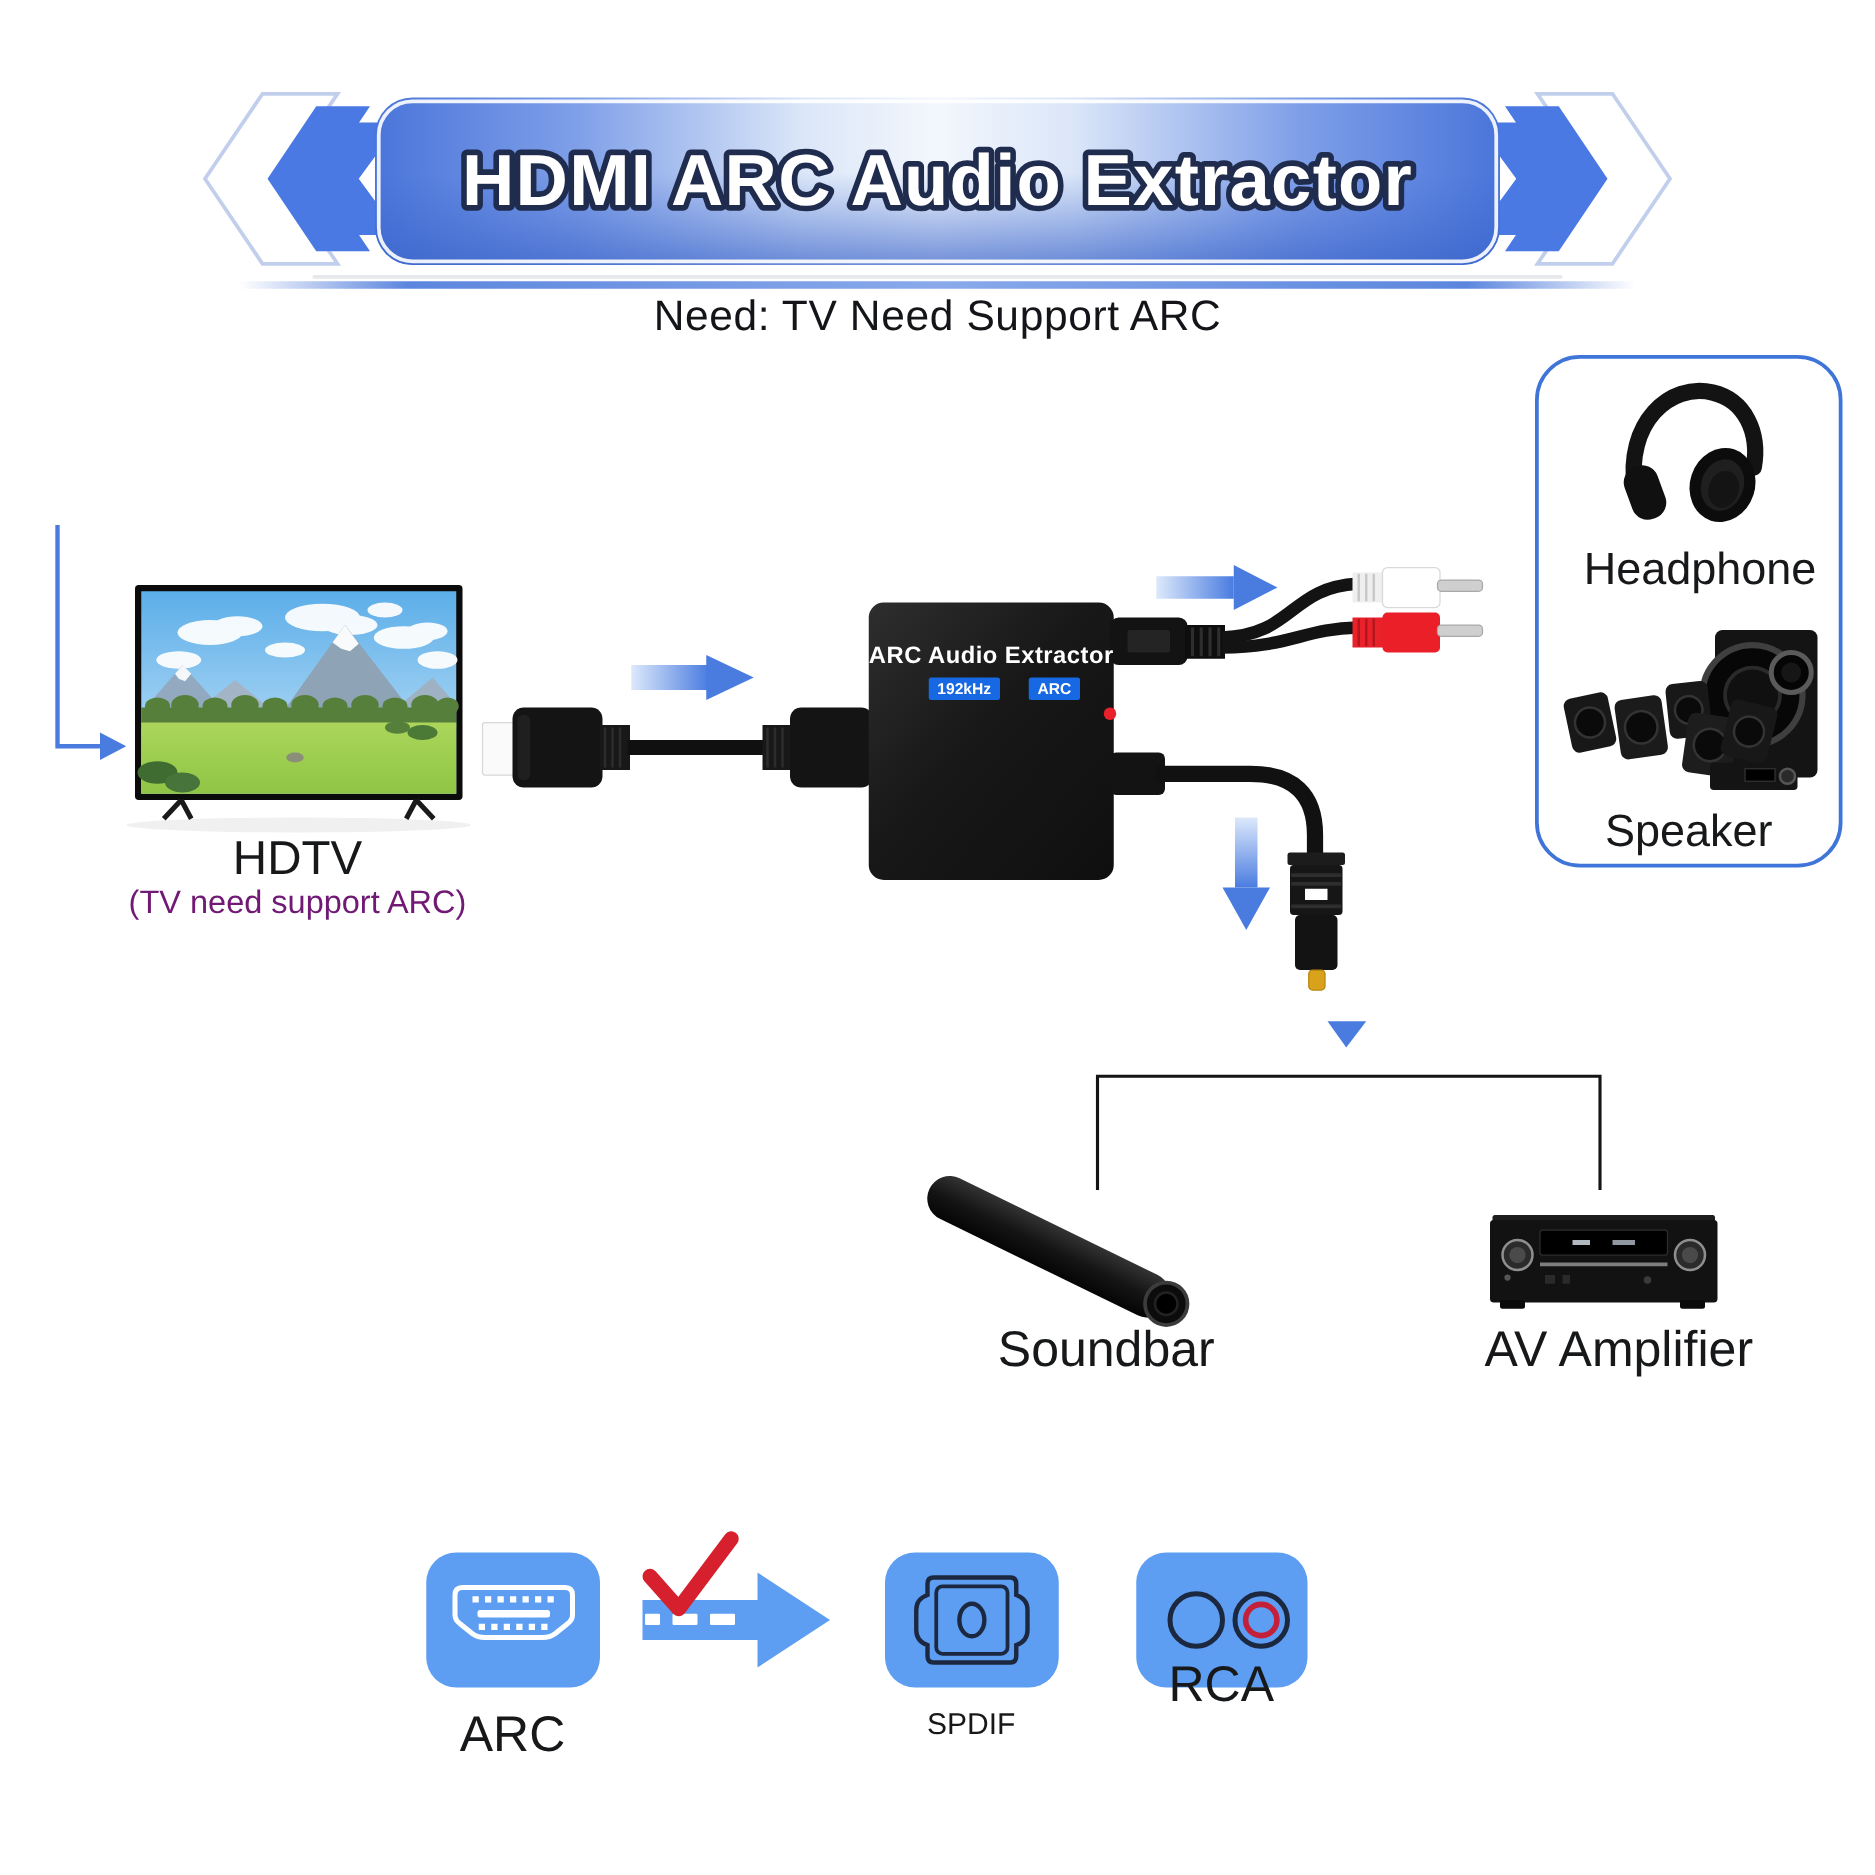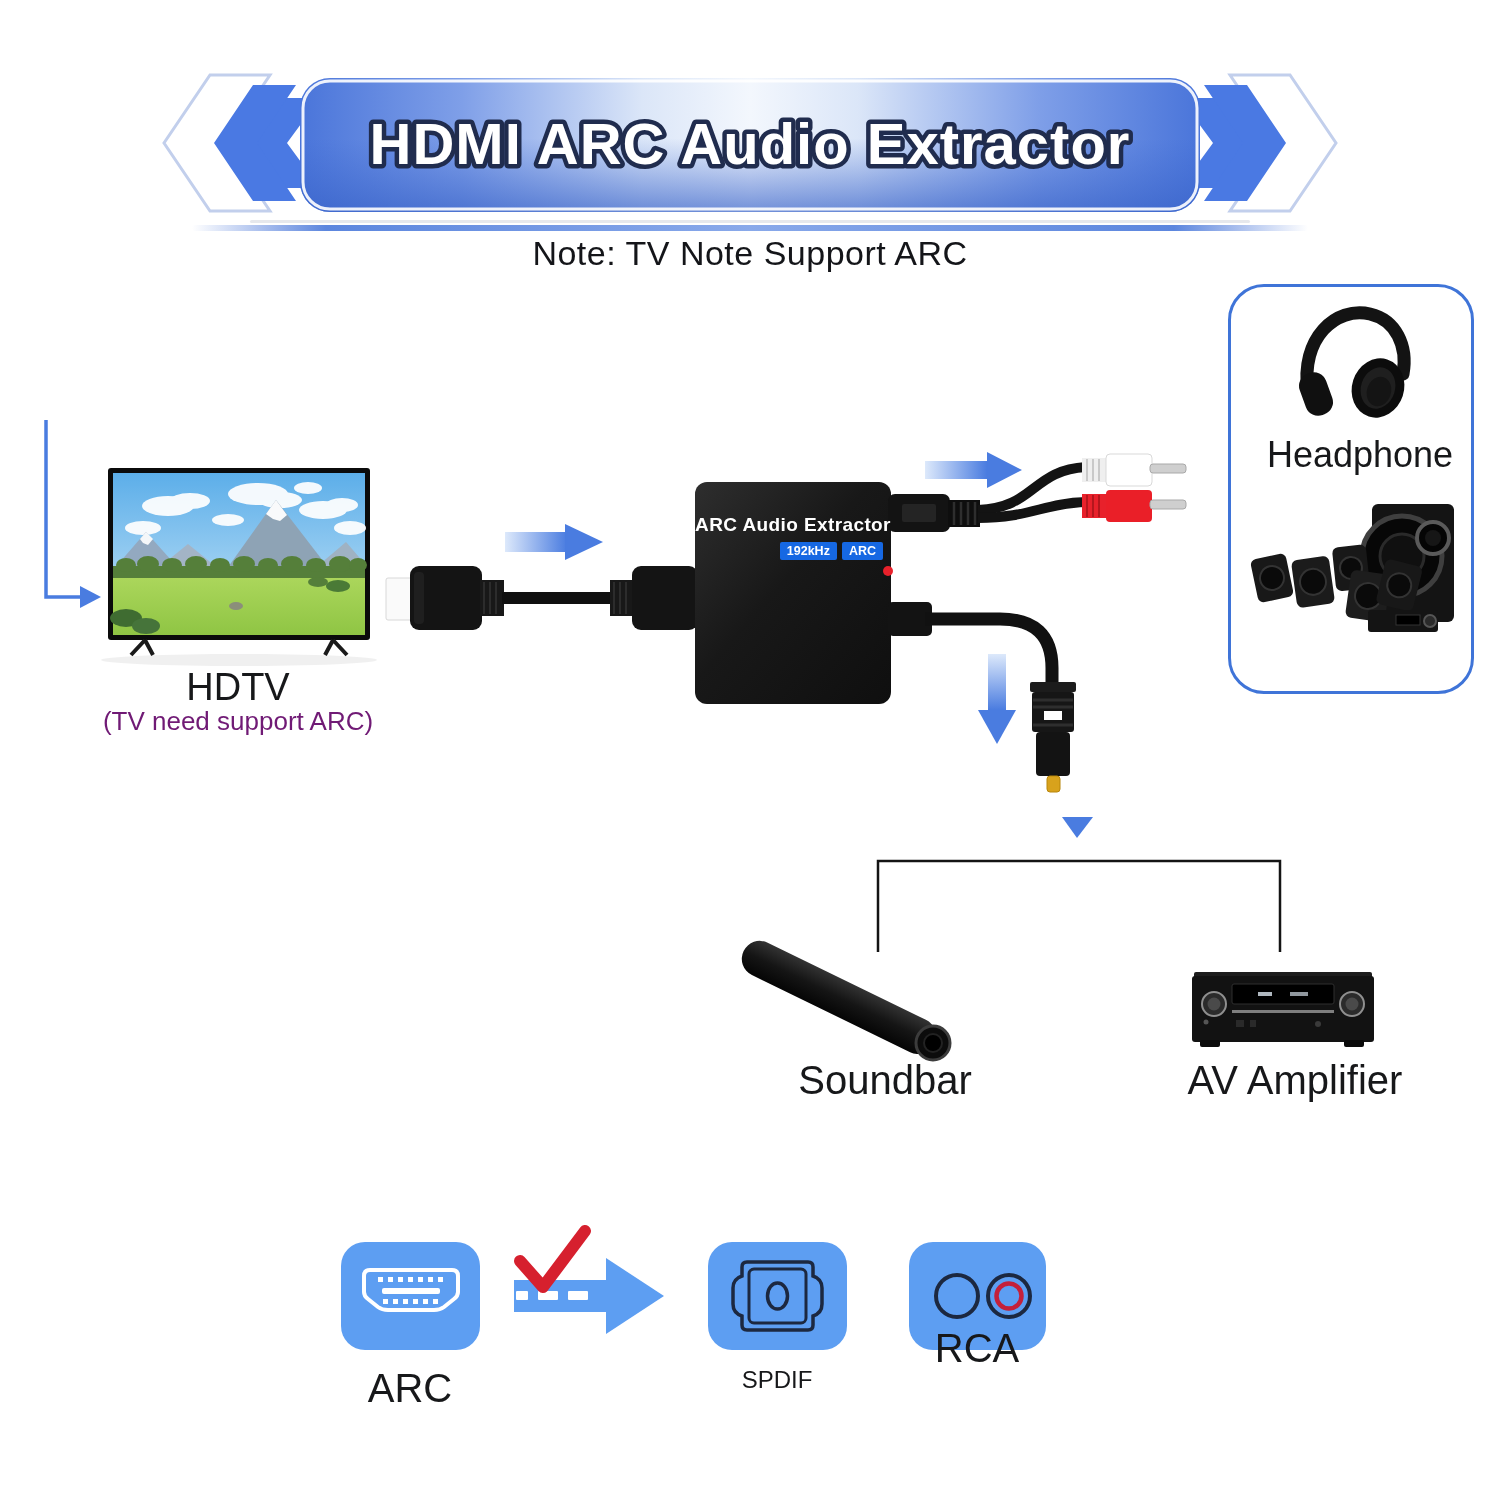--- a/index.html
+++ b/index.html
@@ -14,21 +14,21 @@
   .hdmi-badge{left:12px;top:298px;width:90px;height:116px;background:#050505;border:3px solid #ffffff;
               outline:2px solid #0a0a0a;border-radius:16px;display:flex;flex-direction:column;
               align-items:center;justify-content:flex-start;padding-top:8px;z-index:3;}
   .hdmi-badge .t{color:#fff;font-weight:700;font-size:19px;line-height:22px;text-align:center;}
   
   .hdtv{left:88px;top:666px;width:300px;font-size:38px;}
   .tv-caption{left:48px;top:706px;width:380px;font-size:26px;color:#701a75;}
   
   .device-ov{left:695px;top:482px;width:196px;height:222px;z-index:3;}
   .device-name{margin-top:32px;text-align:center;color:#fff;font-weight:700;font-size:19px;letter-spacing:.4px;}
-  .badge-row{display:flex;gap:5px;justify-content:flex-end;padding-right:8px;margin-top:6px;}
+  .badge-row{display:flex;gap:23px;justify-content:flex-end;padding-right:27px;margin-top:6px;}
   .badge{background:#1668e3;color:#fff;font-size:12.5px;font-weight:700;padding:2px 7px;border-radius:2px;}
   
   .out-panel{left:1228px;top:284px;width:240px;height:404px;border:3px solid #3f74d8;border-radius:36px;
              background:#fff;z-index:0;}
   .headphone-lb{left:1228px;top:434px;width:264px;font-size:36px;}
   .speaker-lb{left:1228px;top:644px;width:246px;font-size:36px;}
   
   .soundbar-lb{left:760px;top:1058px;width:250px;font-size:40px;}
   .amp-lb{left:1160px;top:1058px;width:270px;font-size:40px;}
   
@@ -338,35 +338,36 @@
     </g>
 
     <g>
       <rect x="909" y="1242" width="137" height="108" rx="24" fill="#5d9ef2"></rect>
       <circle cx="957" cy="1296" r="21" fill="none" stroke="#1c2840" stroke-width="4"></circle>
       <circle cx="1009" cy="1296" r="21" fill="none" stroke="#1c2840" stroke-width="4"></circle>
       <circle cx="1009" cy="1296" r="12.5" fill="none" stroke="#c4203a" stroke-width="4.5"></circle>
     </g>
   </svg>
 
-  <div class="abs note label z2">Note: TV Note Support ARC</div>
+  <div class="abs note label z2">Need: TV Need Support ARC</div>
 
 
   <div class="abs label hdtv z2">HDTV</div>
   <div class="abs label tv-caption z2">(TV need support ARC)</div>
 
   <div class="abs device-ov">
     <div class="device-name">ARC Audio Extractor</div>
     <div class="badge-row">
       <span class="badge">192kHz</span>
       <span class="badge">ARC</span>
     </div>
   </div>
 
   <div class="abs label headphone-lb z2">Headphone</div>
+  <div class="abs label speaker-lb z2">Speaker</div>
   <div class="abs label amp-lb z2">AV Amplifier</div>
   <div class="abs label soundbar-lb z2">Soundbar</div>
 
   <div class="abs label arc-lb z2">ARC</div>
   <div class="abs label spdif-lb z2">SPDIF</div>
   <div class="abs label rca-lb z2">RCA</div>
 
 </div>
 
 </body></html>

